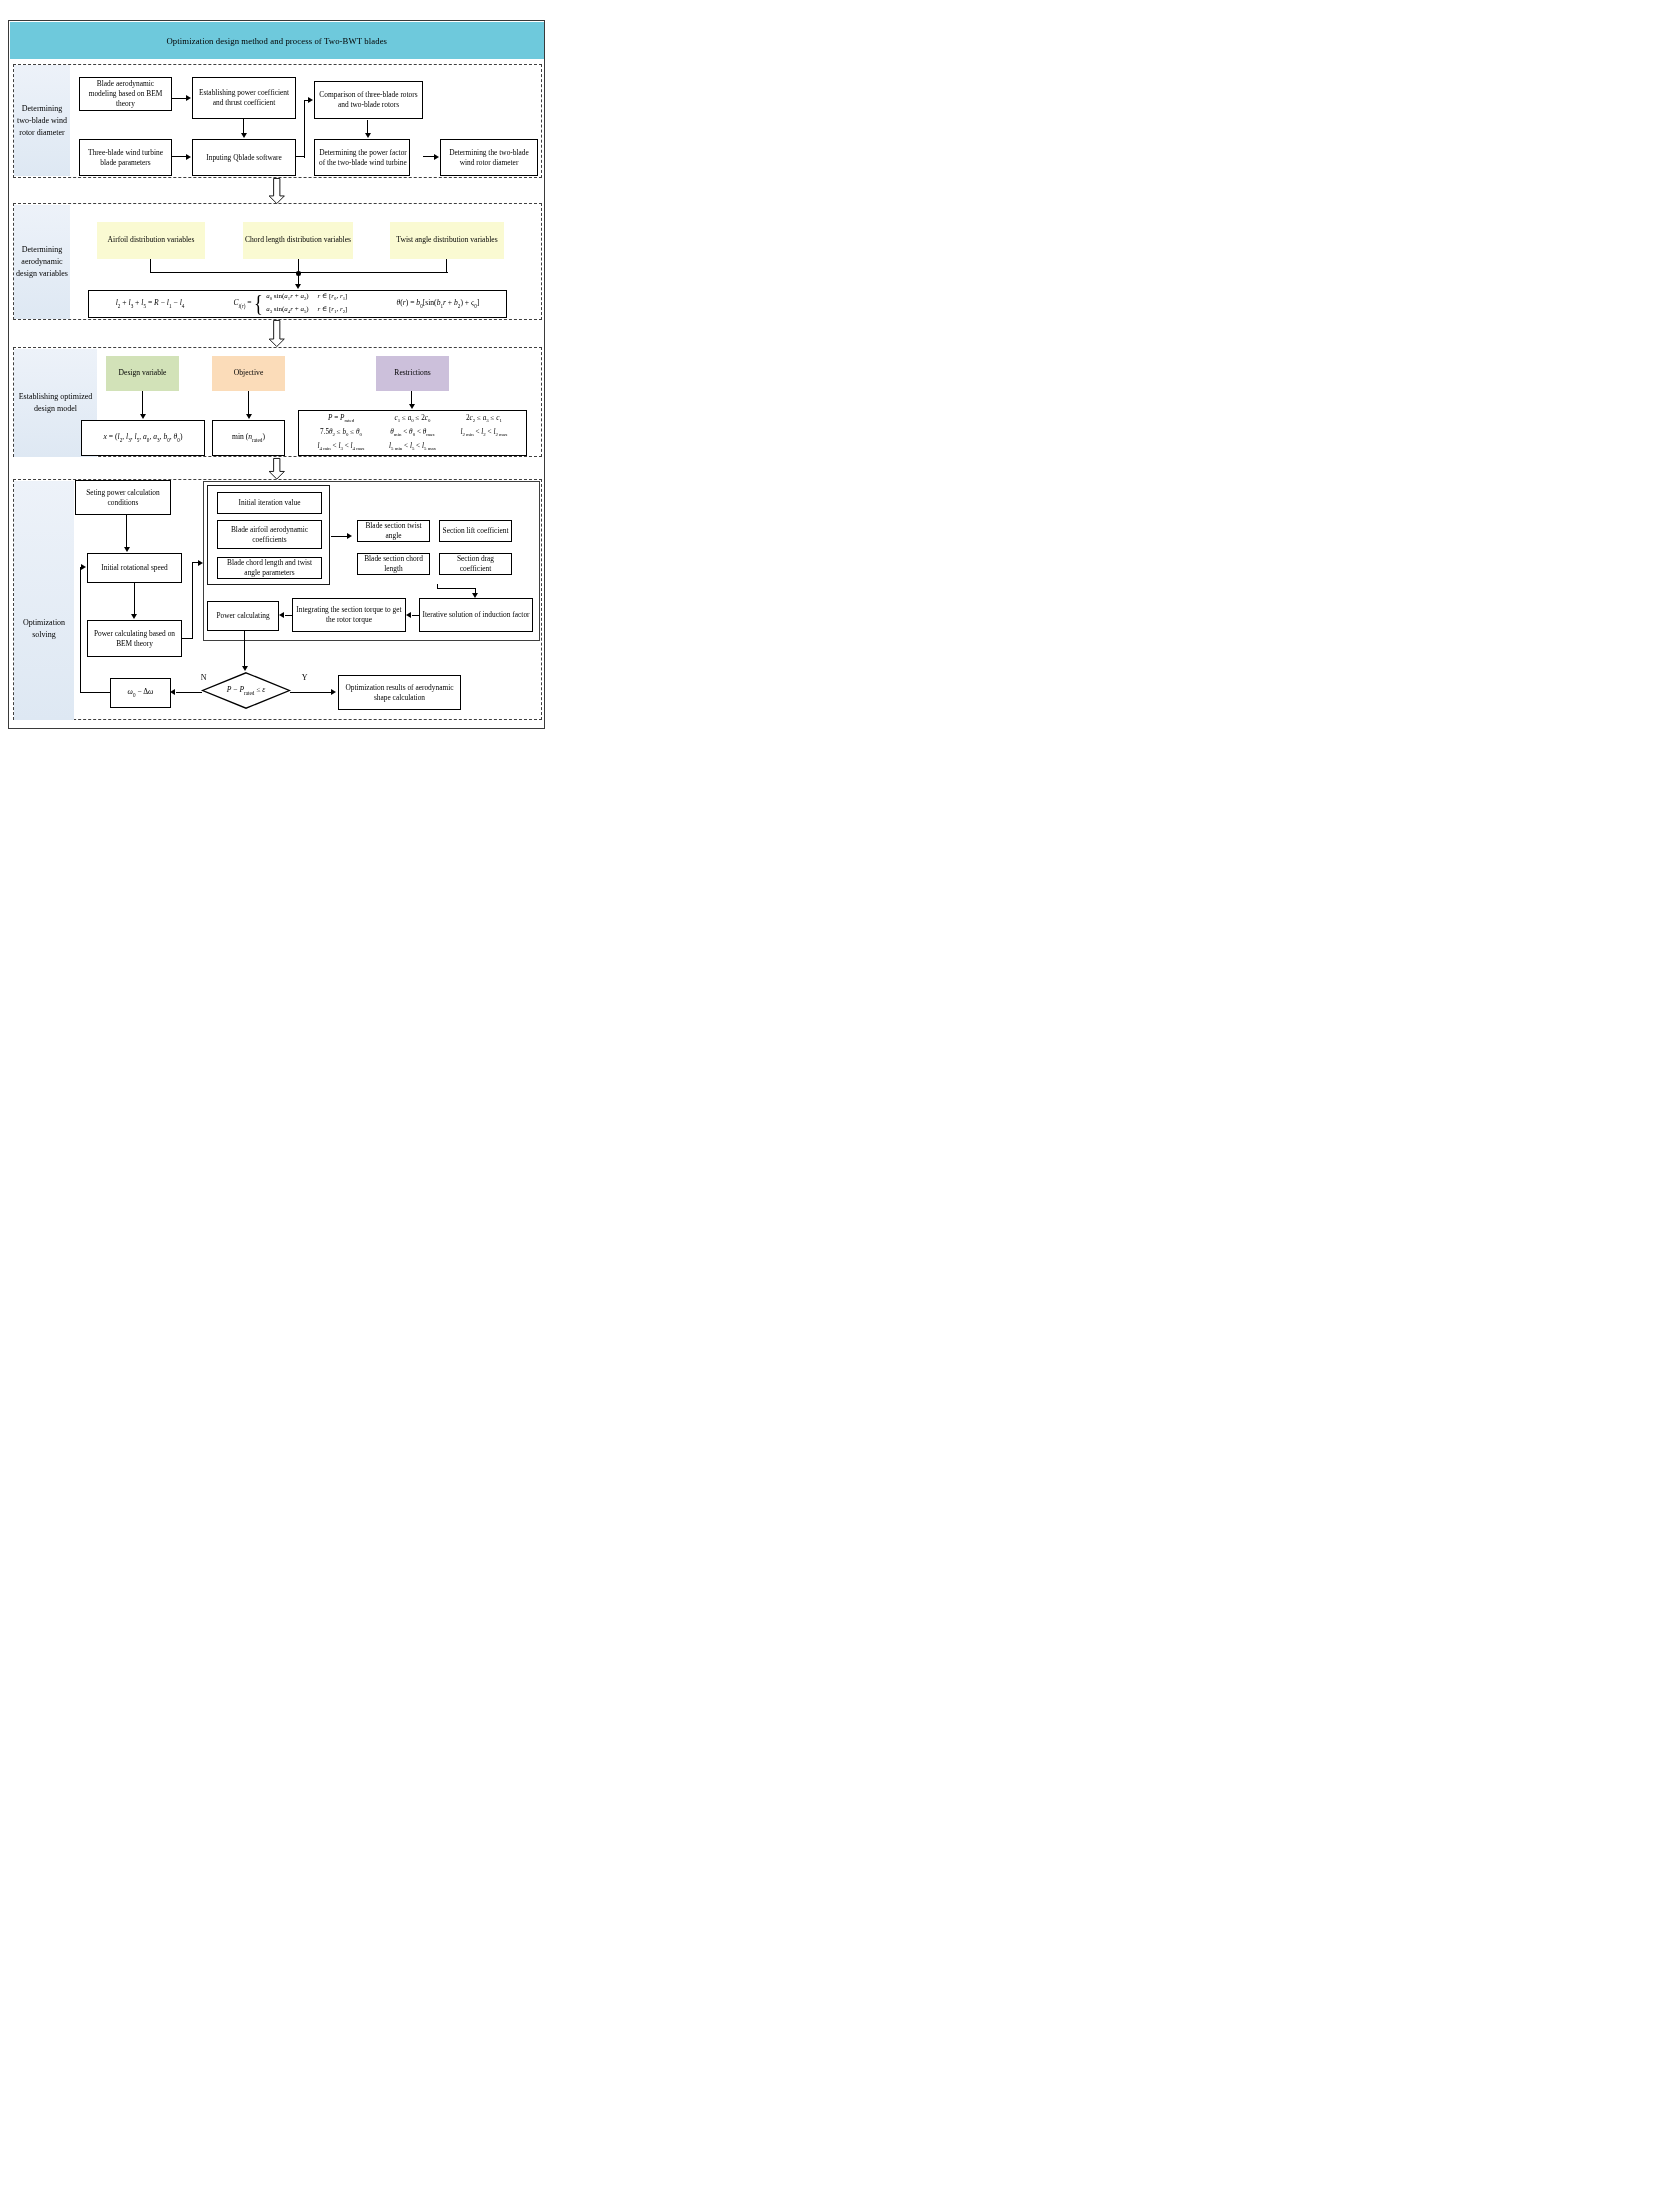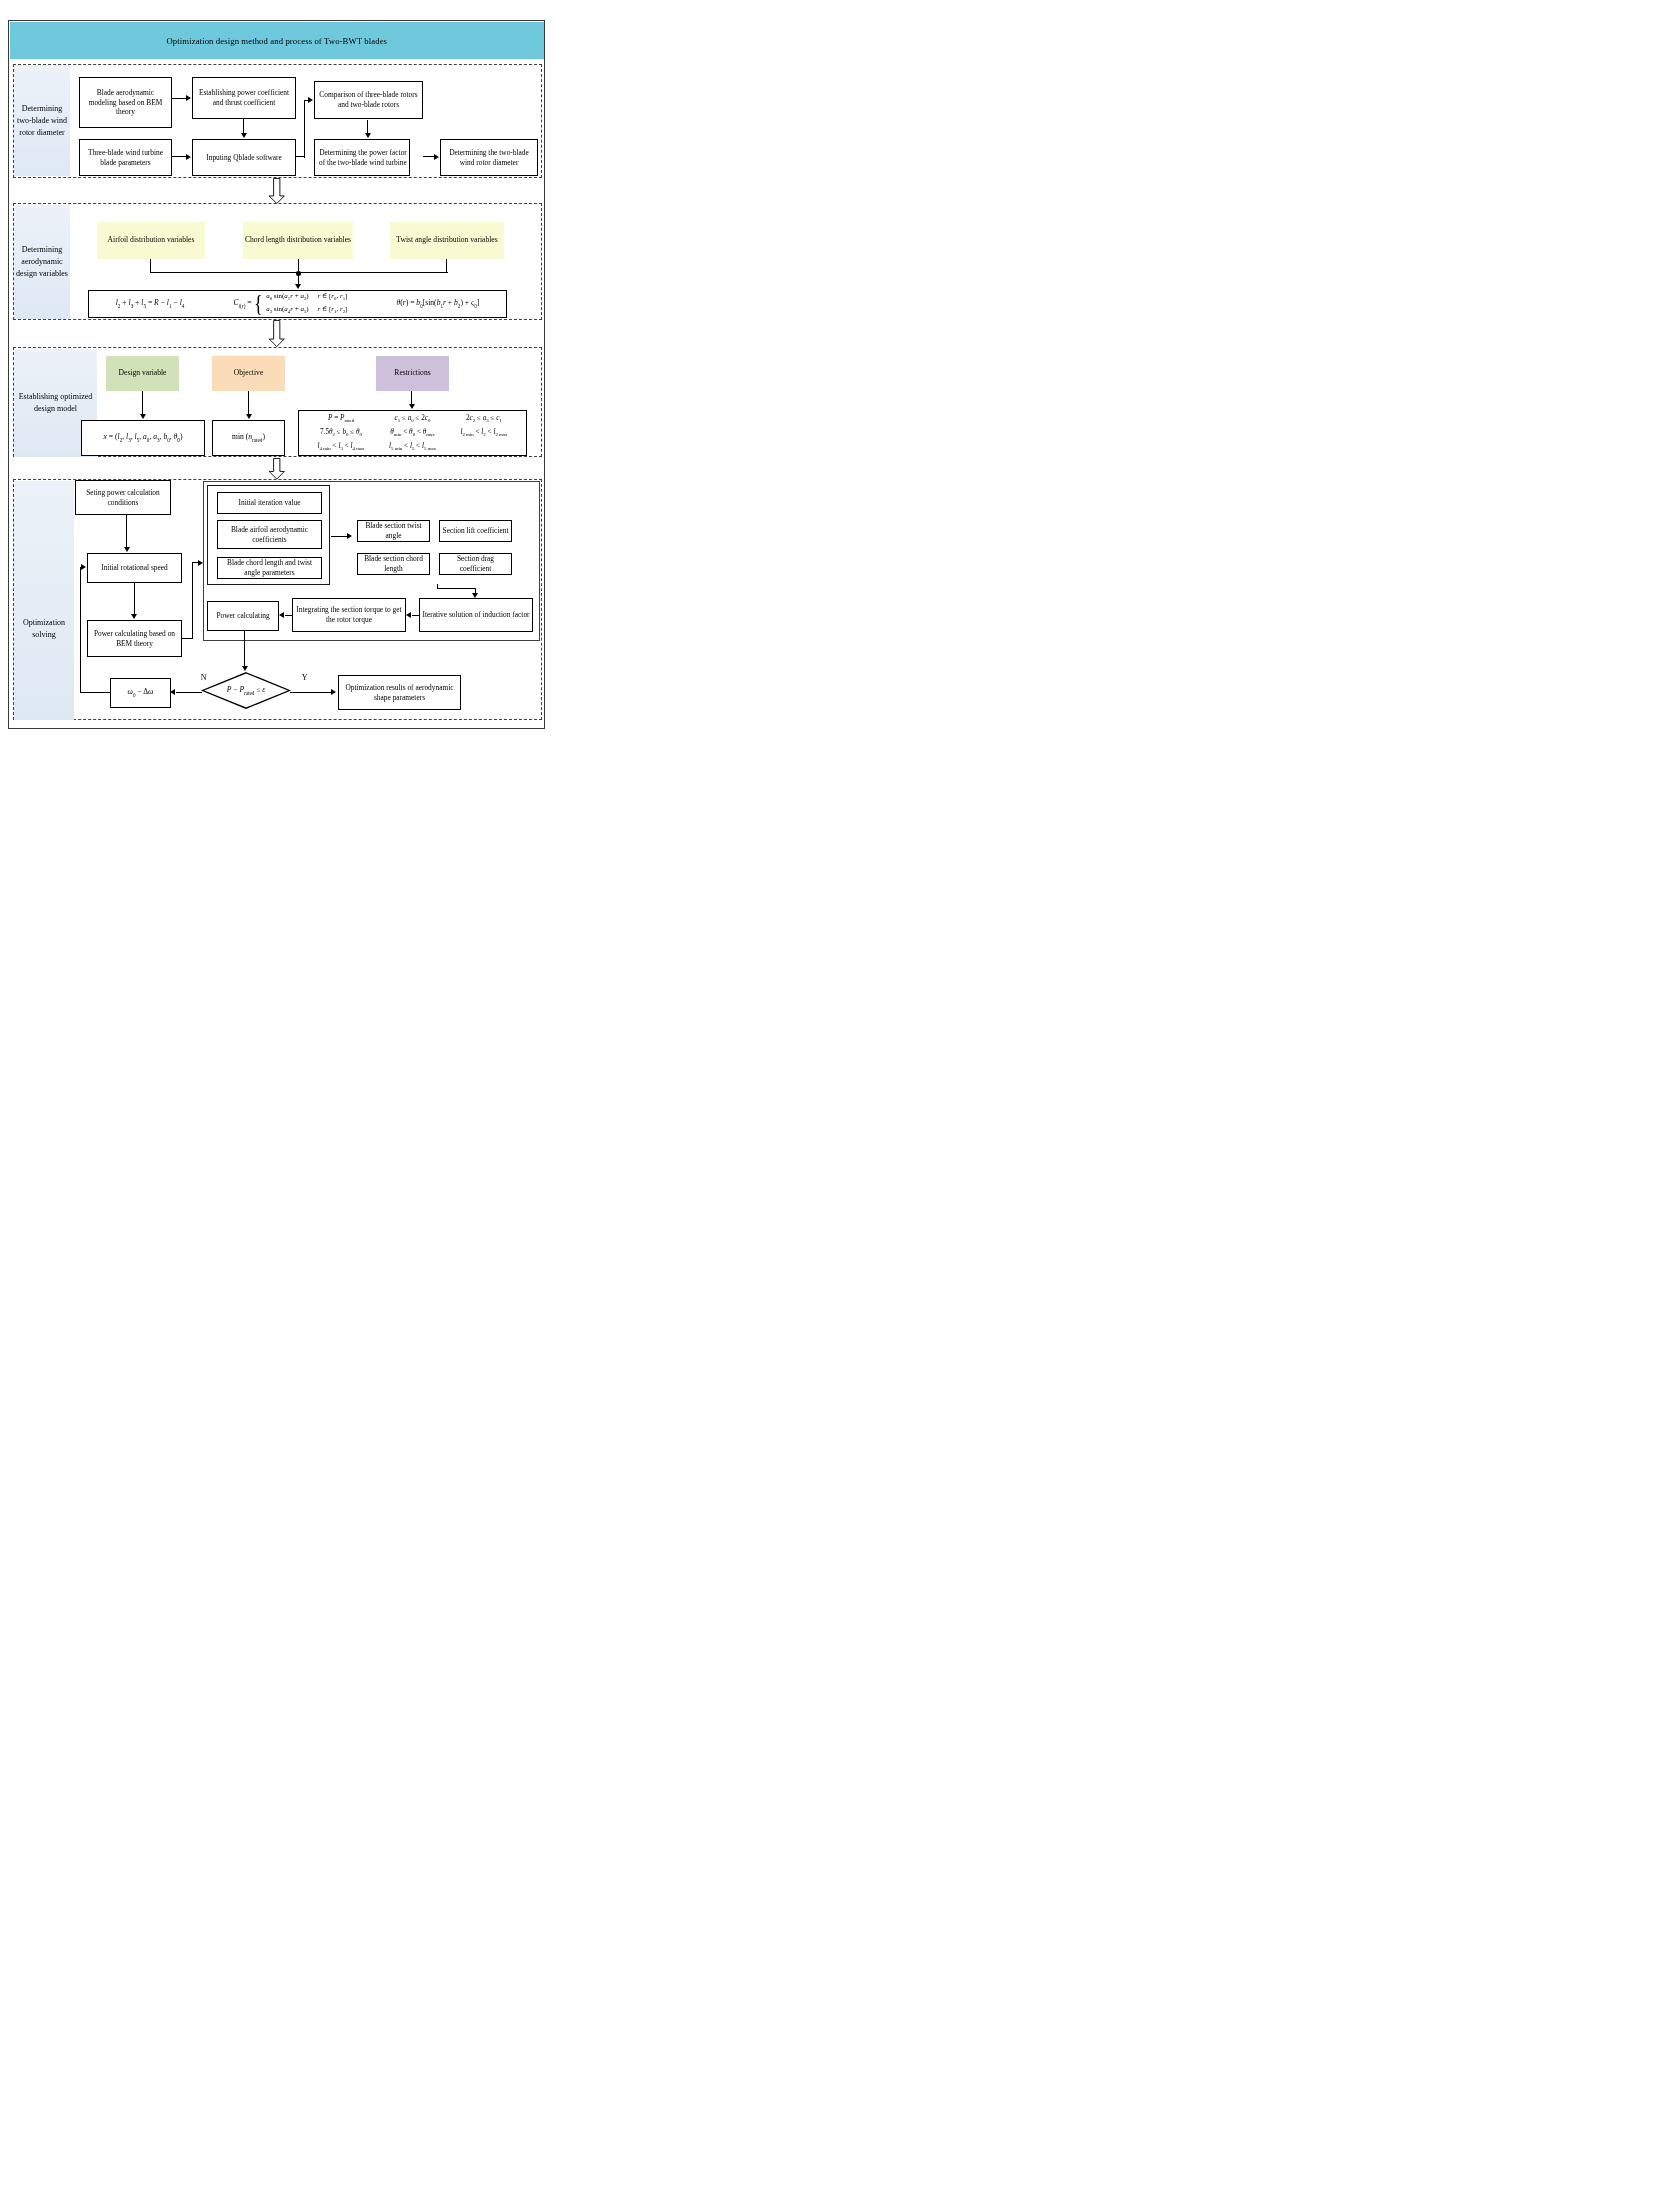--- a/index.html
+++ b/index.html
@@ -61,21 +61,21 @@
   <div class="ah-r" style="left:186px;top:154px;"></div>
   <div class="hl" style="left:296px;top:156px;width:9px;"></div>
   <div class="vl" style="left:304px;top:101px;height:57px;"></div>
   <div class="hl" style="left:304px;top:100px;width:4.5px;"></div>
   <div class="ah-r" style="left:308px;top:97px;"></div>
   <div class="vl" style="left:367px;top:120px;height:13.4px;"></div>
   <div class="ah-d" style="left:365px;top:133px;"></div>
   <div class="hl" style="left:423px;top:156px;width:11.6px;"></div>
   <div class="ah-r" style="left:434px;top:154px;"></div>
 
-  <div class="box" style="left:79px;top:77px;width:93px;height:51px;">Blade aerodynamic modeling based on BEM theory</div>
+  <div class="box" style="left:79px;top:77px;width:93px;height:34px;">Blade aerodynamic modeling based on BEM theory</div>
   <div class="box" style="left:192px;top:77px;width:104px;height:42px;">Establishing power coefficient and thrust coefficient</div>
   <div class="box" style="left:314px;top:81px;width:109px;height:38px;">Comparison of three-blade rotors and two-blade rotors</div>
   <div class="box" style="left:79px;top:139px;width:93px;height:37px;">Three-blade wind turbine blade parameters</div>
   <div class="box" style="left:192px;top:139px;width:104px;height:37px;">Inputing Qblade software</div>
   <div class="box" style="left:314px;top:139px;width:96px;height:37px;text-align:right;">Determining the power factor of the two-blade wind turbine</div>
   <div class="box" style="left:440px;top:139px;width:98px;height:37px;">Determining the two-blade wind rotor diameter</div>
 
   <svg style="left:266px;top:178px;" width="21.5" height="26" viewBox="0 0 48 58">
       <polygon points="17,1 31,1 31,40 41,40 24,57 7,40 17,40" fill="#fff" stroke="#000" stroke-width="2"></polygon>
     </svg>
@@ -213,16 +213,16 @@
     </svg>
   <div class="cbox" style="left:202px;top:672px;width:88px;height:37px;font-size:7.2px;">
       <span class="fmla"><i>P</i> − <i>P</i><sub>rated</sub> ≤ <i>ε</i></span>
     </div>
   <div class="lbl" style="left:197px;top:673px;">N</div>
   <div class="lbl" style="left:298px;top:673px;">Y</div>
 
   <div class="box" style="left:110px;top:678px;width:61px;height:30px;">
       <span class="fmla"><i>ω</i><sub>0</sub> − Δ<i>ω</i></span>
     </div>
-  <div class="box" style="left:338px;top:675px;width:123px;height:35px;">Optimization results of aerodynamic shape parameters</div>
+  <div class="box" style="left:338px;top:675px;width:123px;height:35px;">Optimization results of aerodynamic shape calculation</div>
 
 </div>
 
 
 </body></html>

